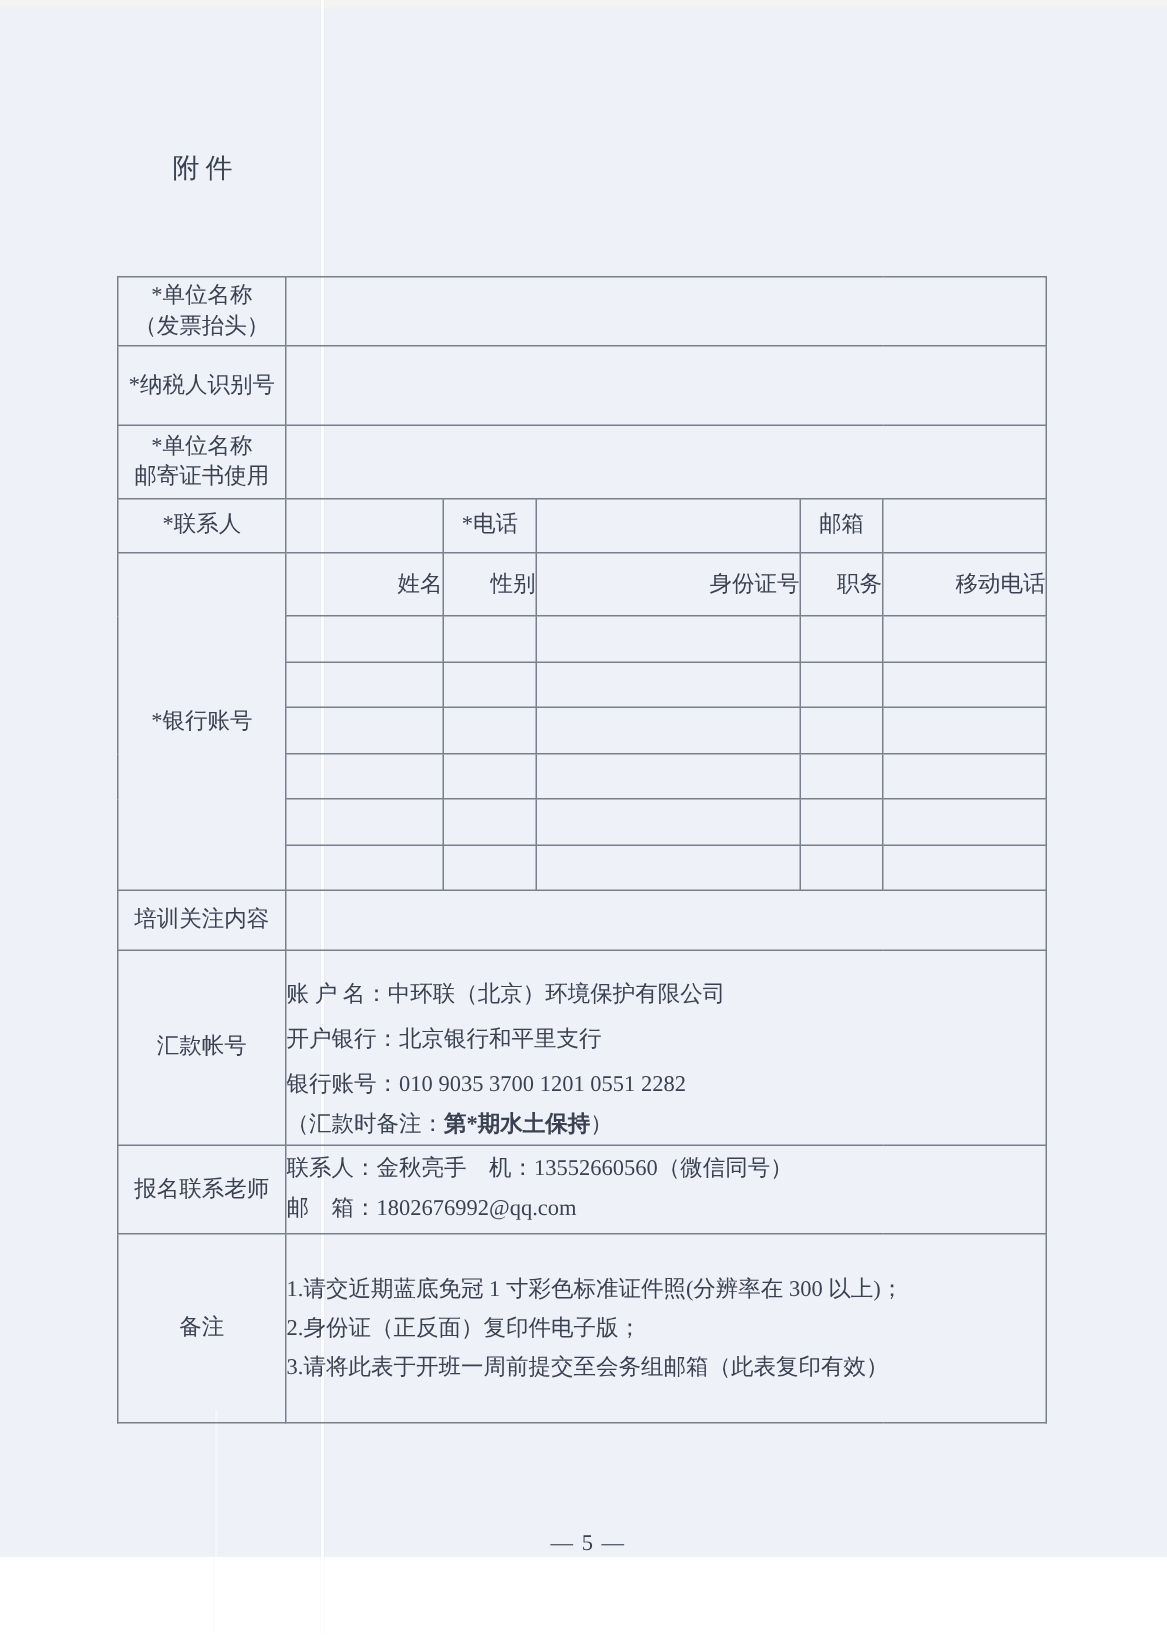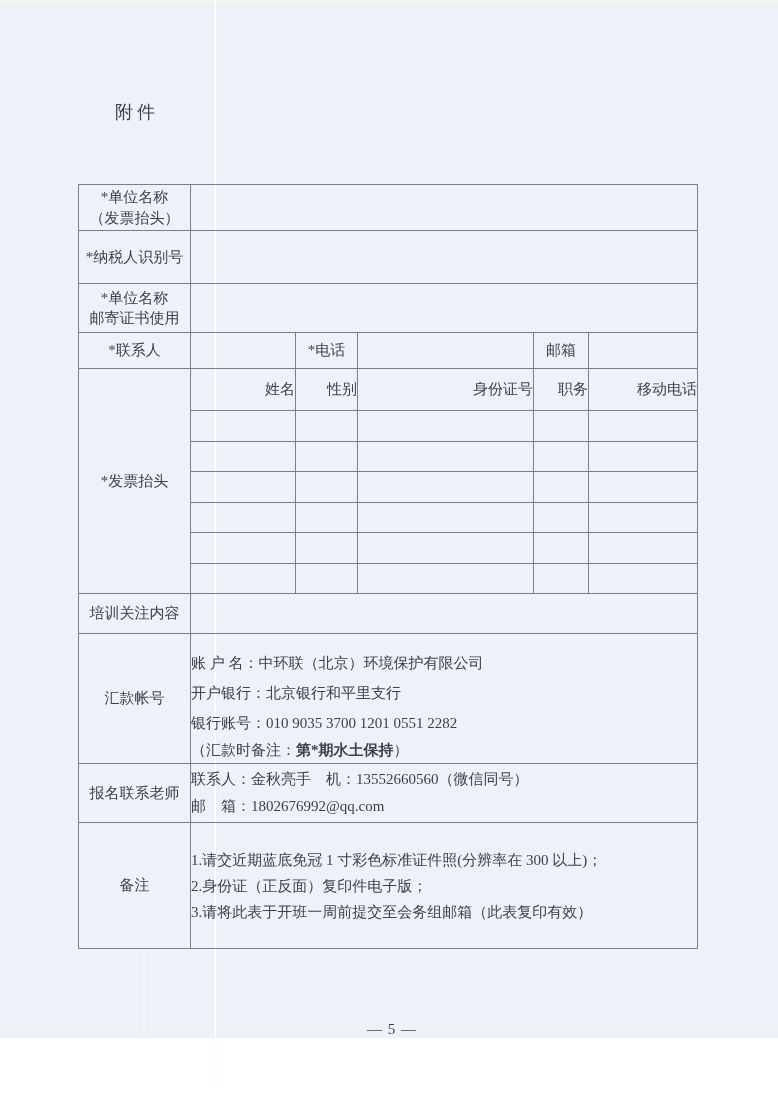--- a/index.html
+++ b/index.html
@@ -114,21 +114,21 @@
     <tr class="r4">
       <td class="label">*联系人</td>
       <td></td>
       <td class="label">*电话</td>
       <td></td>
       <td class="label">邮箱</td>
       <td></td>
     </tr>
 
     <tr class="r5">
-      <td class="label" rowspan="7">*发票抬头</td>
+      <td class="label" rowspan="7">*银行账号</td>
       <td class="hdr">姓名</td>
       <td class="hdr">性别</td>
       <td class="hdr">身份证号</td>
       <td class="hdr">职务</td>
       <td class="hdr">移动电话</td>
     </tr>
     <tr class="p1">
       <td></td>
           <td></td>
           <td></td>

